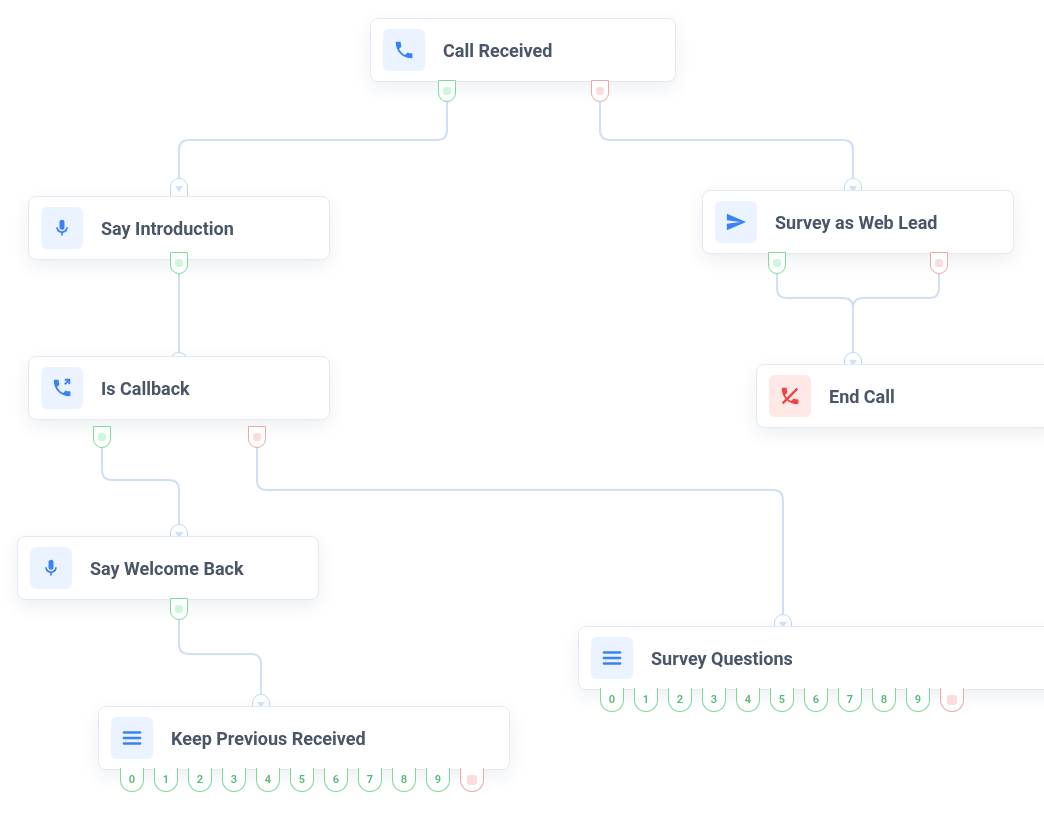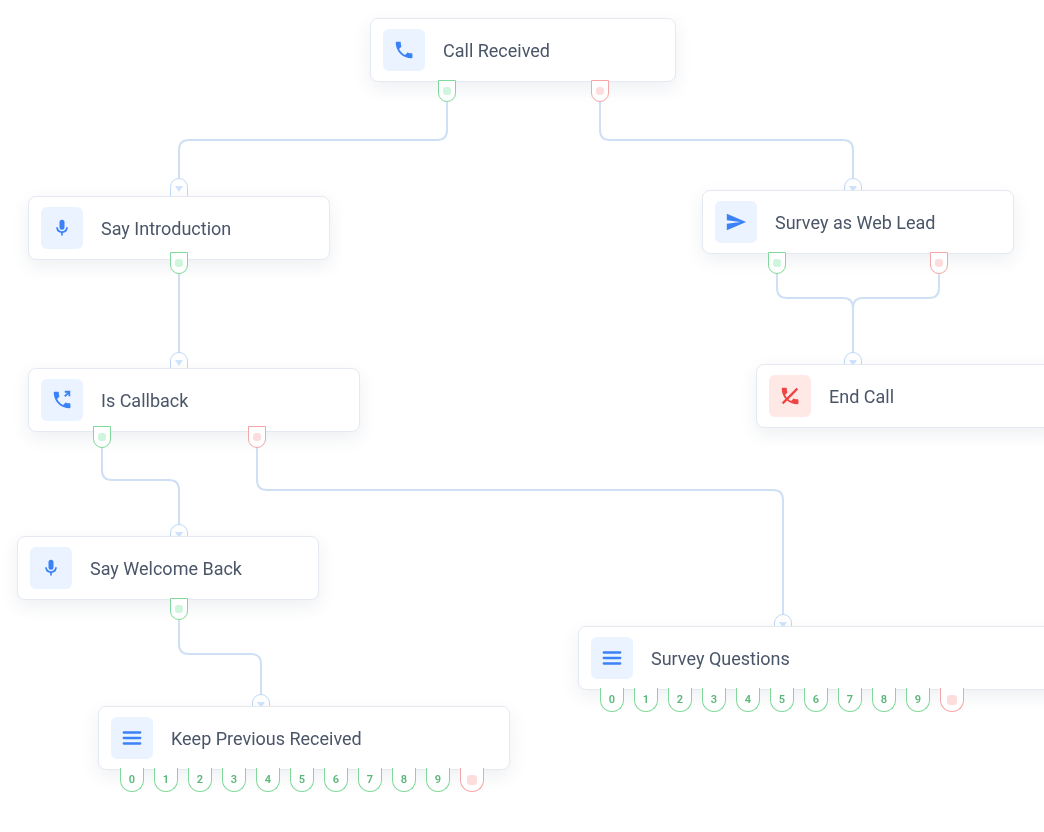--- a/index.html
+++ b/index.html
@@ -21,21 +21,21 @@
     display:flex;align-items:center;
     padding:10px 22px 10px 12px;
     gap:18px;
   }
   .node .icon-box{
     width:42px;height:42px;
     border-radius:6px;
     display:flex;align-items:center;justify-content:center;
   }
   .node .label{
-    font-size:18px;font-weight:400;
+    font-size:18px;font-weight:700;
     color:#4A5568;
     white-space:nowrap;
   }
   .ib-blue{background:#EAF3FF}
   .ib-red{background:#FEE9E7}
 
   
   .port{
     position:absolute;
     width:18px;height:22px;
@@ -140,21 +140,21 @@
     <svg width="22" height="22" viewBox="0 0 24 24" fill="#3B82F6">
         <path d="M2 21l21-9L2 3v7l15 2-15 2v7z"></path>
       </svg>
   </div>
   <span class="label">Survey as Web Lead</span>
 </div>
 <div class="port green" style="left:768px;top:252px"></div>
 <div class="port red" style="left:930px;top:252px"></div>
 
 <div class="in-port" style="left:170px;top:352px"></div>
-<div class="node" style="left:28px;top:368px;width:332px">
+<div class="node" style="left:28px;top:356px;width:302px">
   <div class="icon-box ib-blue">
     <svg width="22" height="22" viewBox="0 0 24 24" fill="#3B82F6">
         <path d="M6.6 10.8c1.4 2.8 3.8 5.1 6.6 6.6l2.2-2.2c.3-.3.7-.4 1.1-.3 1.2.4 2.4.6 3.7.6.6 0 1 .5 1 1V20c0 .6-.5 1-1 1C10.6 21 3 13.4 3 4c0-.6.5-1 1-1h3.5c.6 0 1 .5 1 1 0 1.3.2 2.5.6 3.7.1.4 0 .8-.3 1.1L6.6 10.8z"></path>
         <path d="M15 3l5 0 0 5" fill="none" stroke="#3B82F6" stroke-width="2"></path>
         <path d="M20 3l-5 5" fill="none" stroke="#3B82F6" stroke-width="2"></path>
       </svg>
   </div>
   <span class="label">Is Callback</span>
 </div>
 <div class="port green" style="left:93px;top:426px"></div>

